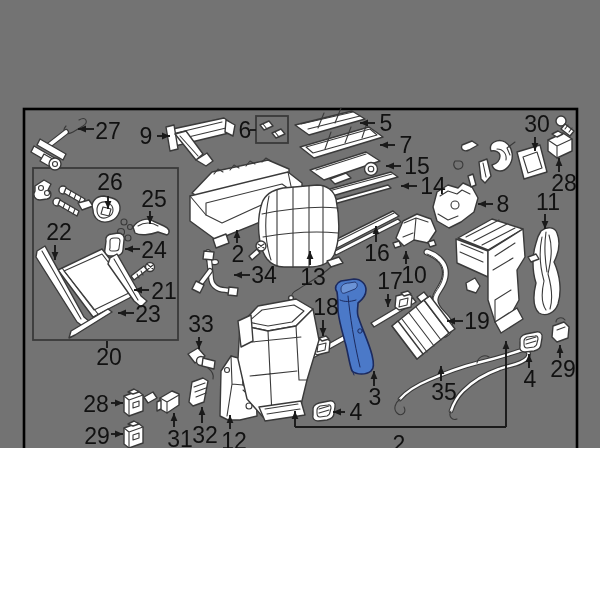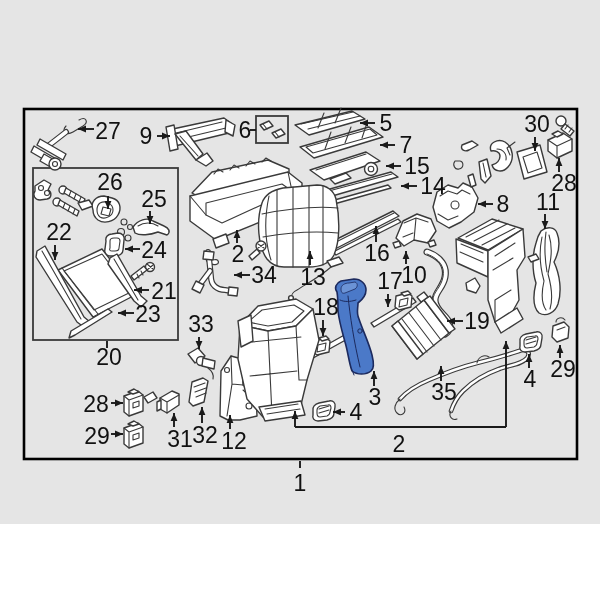--- a/index.html
+++ b/index.html
@@ -1,18 +1,18 @@
 <!DOCTYPE html>
 <html style="--hl: #4b79c8; --hl2: #6b93d6; --hlstroke: #1c2a5e; --ink: #3a3a3a; --lead: #1a1a1a;"><head>
 <meta charset="utf-8">
 <title>Parts Diagram</title>
 <style>
   :root { --hl:#4b79c8; --hl2:#6b93d6; --hlstroke:#1c2a5e; --ink:#3a3a3a; --lead:#1a1a1a; }
   html,body { margin:0; padding:0; background:#ffffff; }
-  .stage { position:relative; width:600px; height:524px; background:#e5e5e5; overflow:hidden; }
+  .stage { position:relative; width:600px; height:448px; background:#737373; overflow:hidden; }
   svg { position:absolute; left:0; top:0; }
   .frame { fill:none; stroke:#000000; stroke-width:2.6; }
   .thin  { stroke:var(--ink); stroke-width:1.8; }
   .p  { fill:#ffffff; stroke:var(--ink); stroke-width:1.4; stroke-linejoin:round; stroke-linecap:round; }
   .ln { fill:none; stroke:var(--ink); stroke-width:1.1; stroke-linejoin:round; stroke-linecap:round; }
   .tube   { fill:none; stroke:var(--ink); stroke-width:6; stroke-linejoin:round; stroke-linecap:round; }
   .tubein { fill:none; stroke:#ffffff; stroke-width:3.6; stroke-linejoin:round; stroke-linecap:round; }
   .hl  { fill:var(--hl); stroke:var(--hlstroke); stroke-width:1.6; stroke-linejoin:round; }
   .hl2 { fill:var(--hl2); stroke:var(--hlstroke); stroke-width:0.8; stroke-linejoin:round; }
   .hln { fill:none; stroke:var(--hlstroke); stroke-width:1; stroke-linecap:round; }

